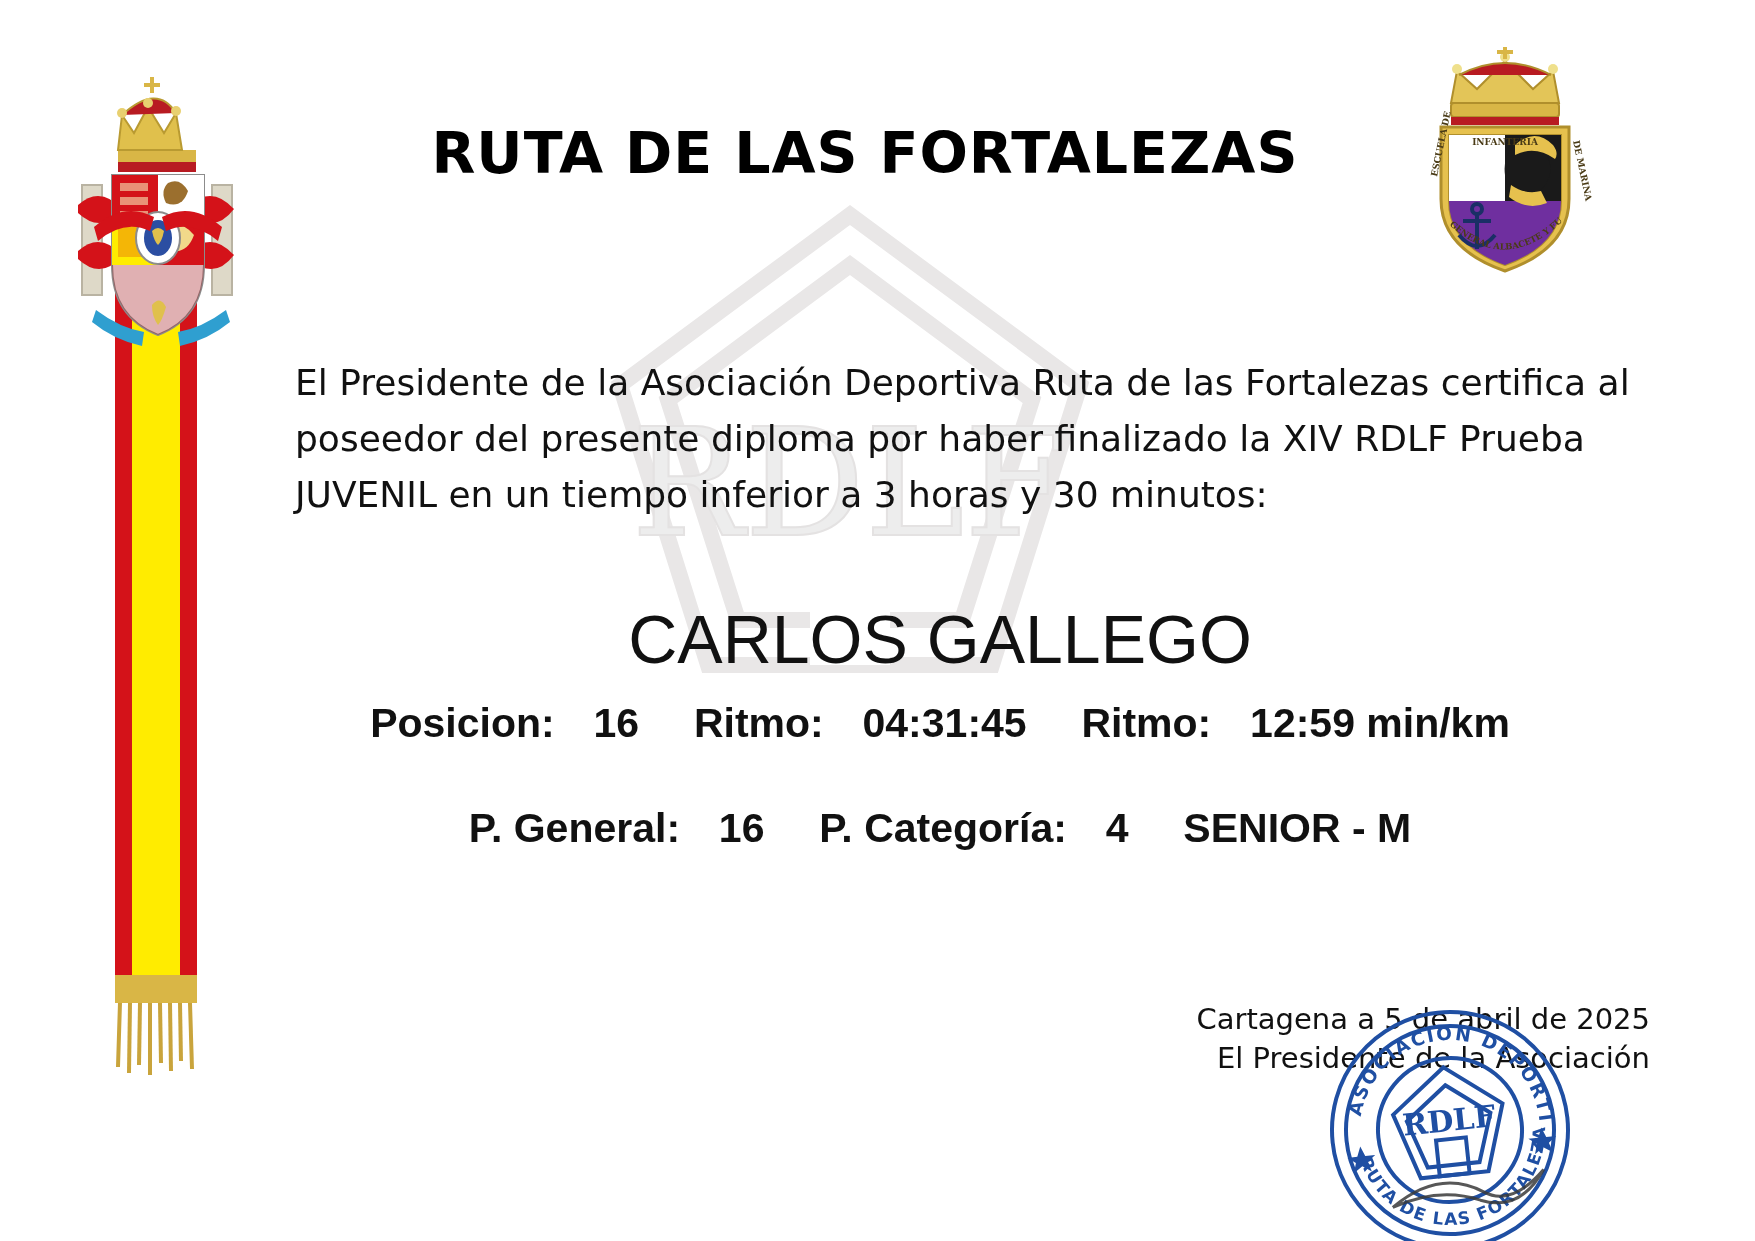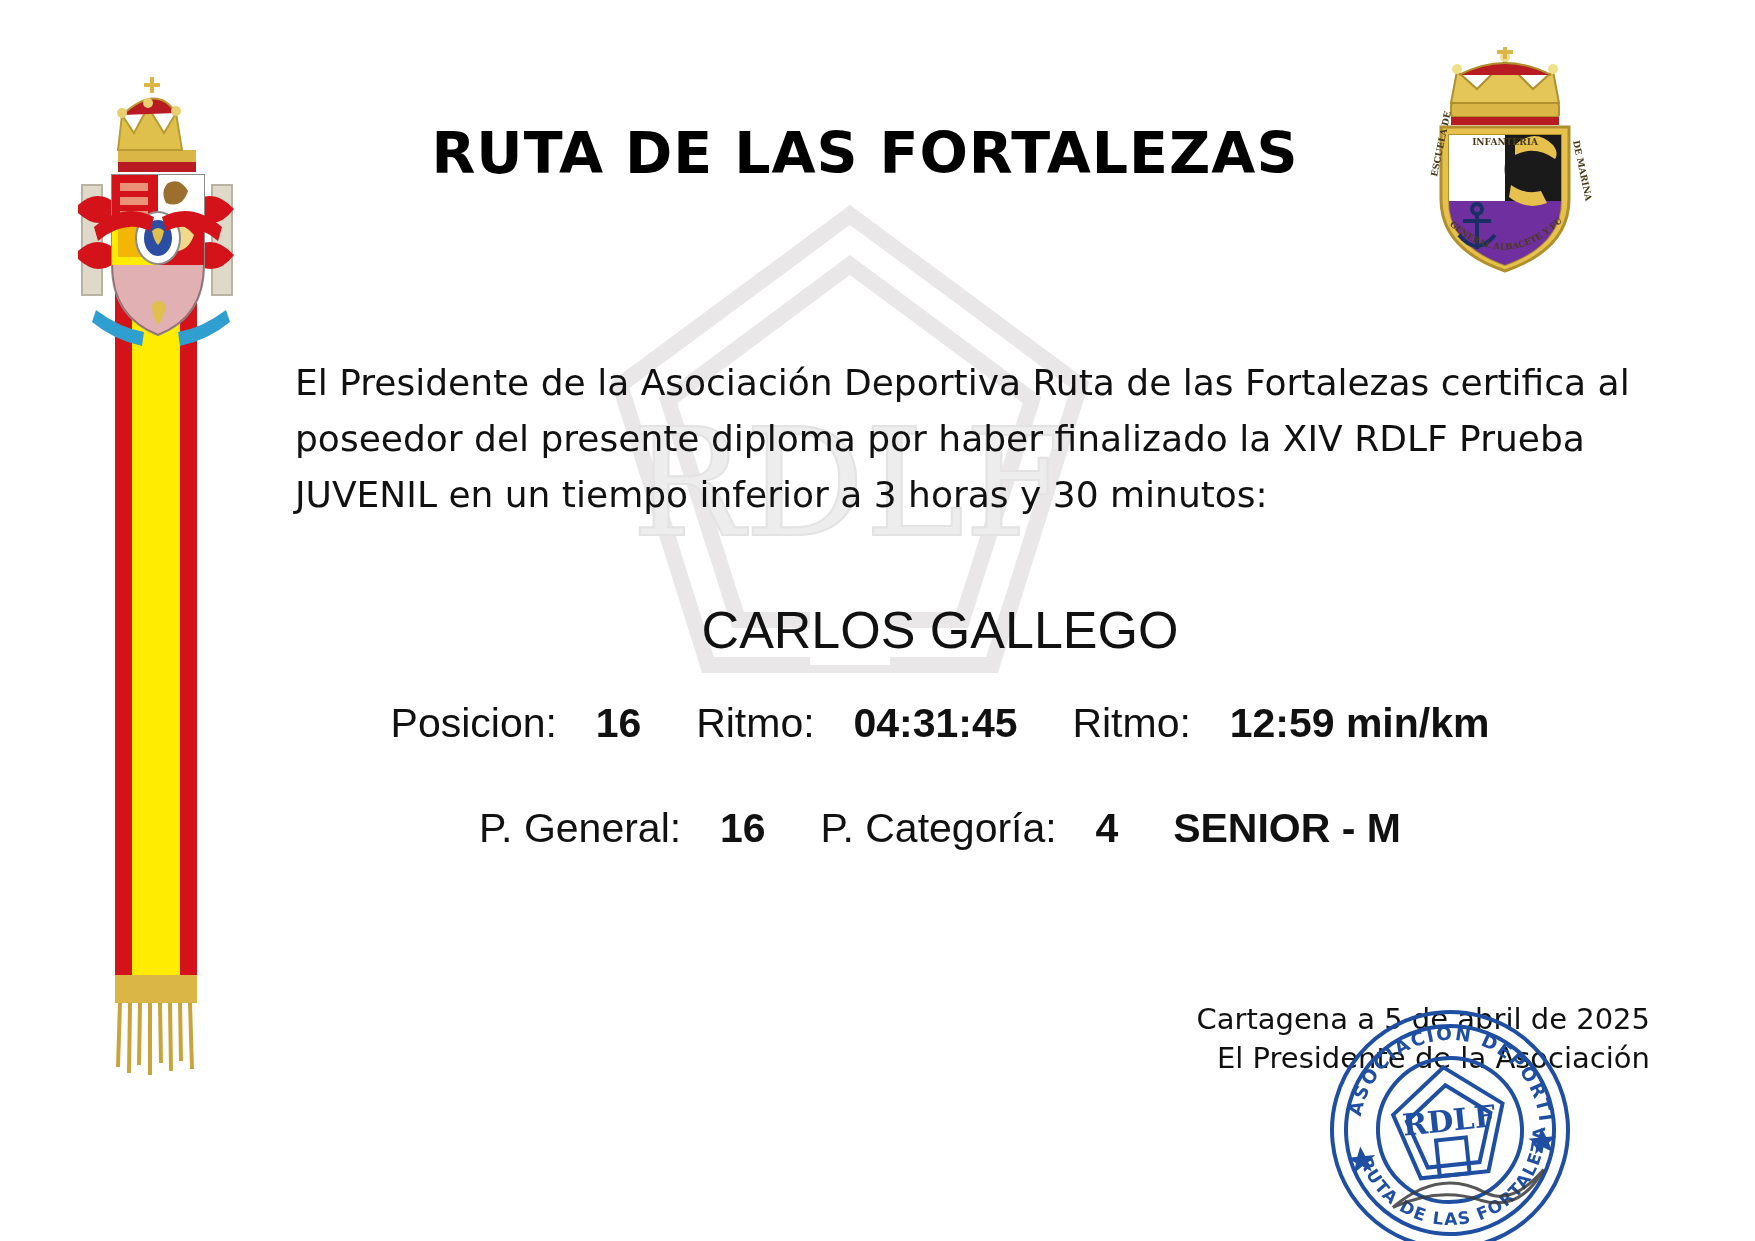--- a/index.html
+++ b/index.html
@@ -76,40 +76,40 @@
   }
 
   
   .athlete-name {
     position: absolute;
     left: 295px;
     top: 600px;
     width: 1290px;
     text-align: center;
     font-family: "Liberation Sans", sans-serif;
-    font-size: 52px;
+    font-size: 68px;
     color: #111;
     z-index: 3;
   }
 
   
   .result-line {
     position: absolute;
     width: 1290px;
     left: 295px;
     text-align: center;
     font-family: "Liberation Sans", sans-serif;
     font-size: 41px;
     color: #111;
     z-index: 3;
     white-space: nowrap;
   }
   .result-line-1 { top: 700px; }
   .result-line-2 { top: 805px; text-align: center; }
-  .result-line b { font-weight: normal; }
+  .result-line b { font-weight: bold; }
   .val { font-weight: bold; }
   .sp { display: inline-block; width: 16px; }
 
   
   .sign-block {
     position: absolute;
     right: 105px;
     top: 1000px;
     width: 560px;
     text-align: right;

